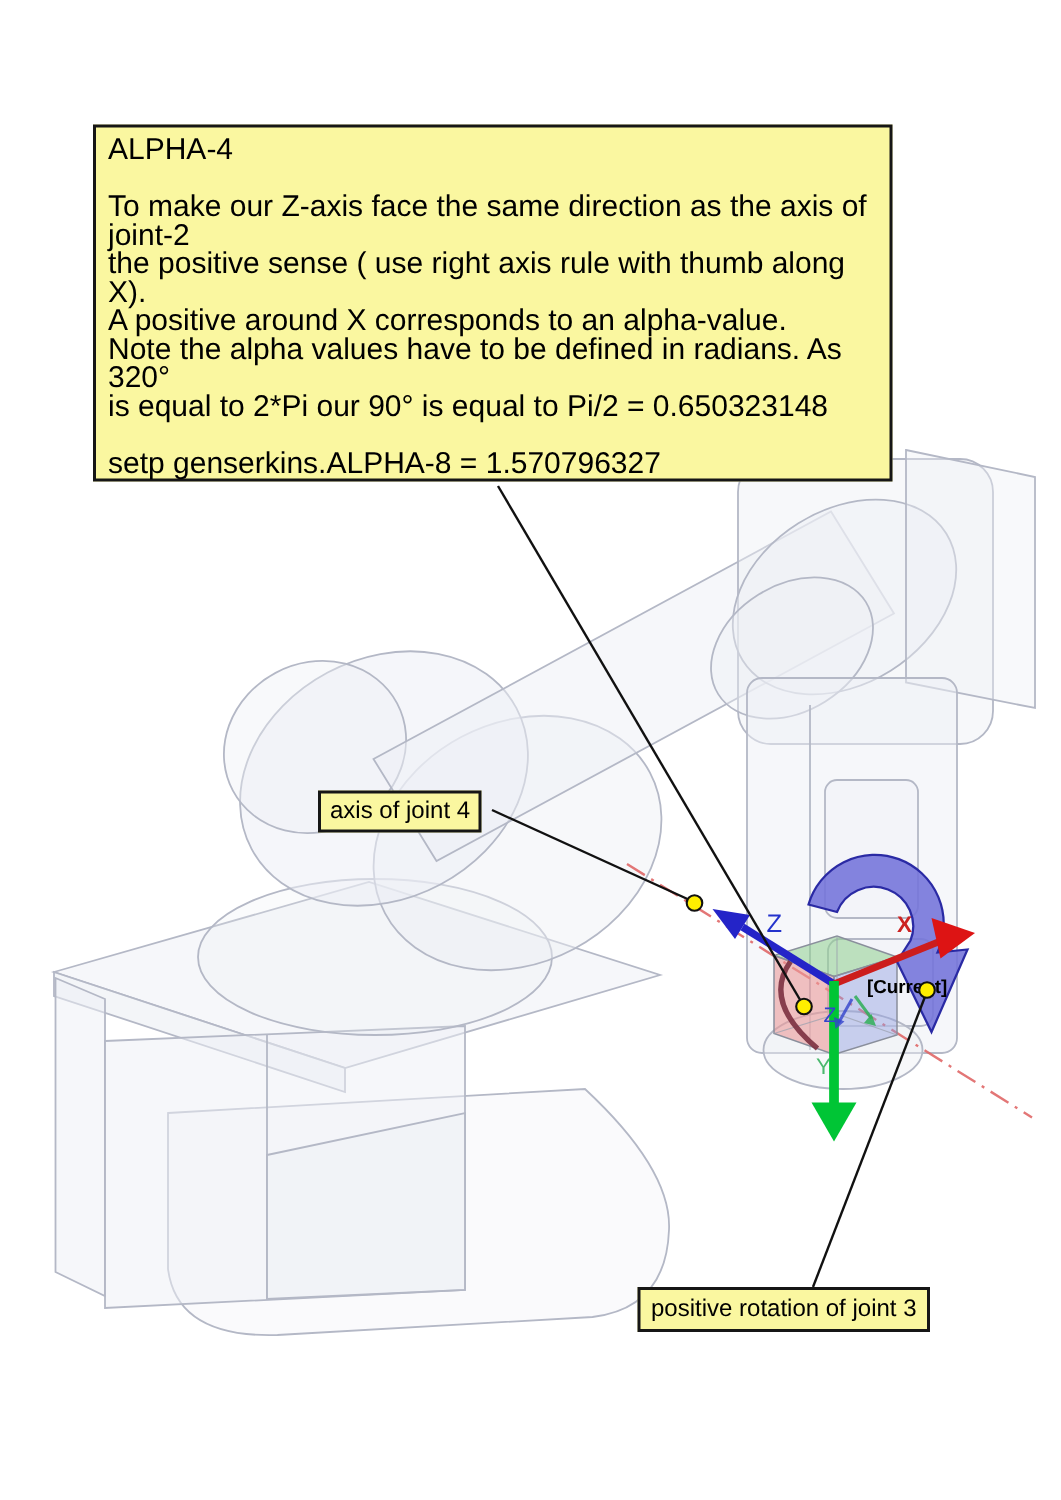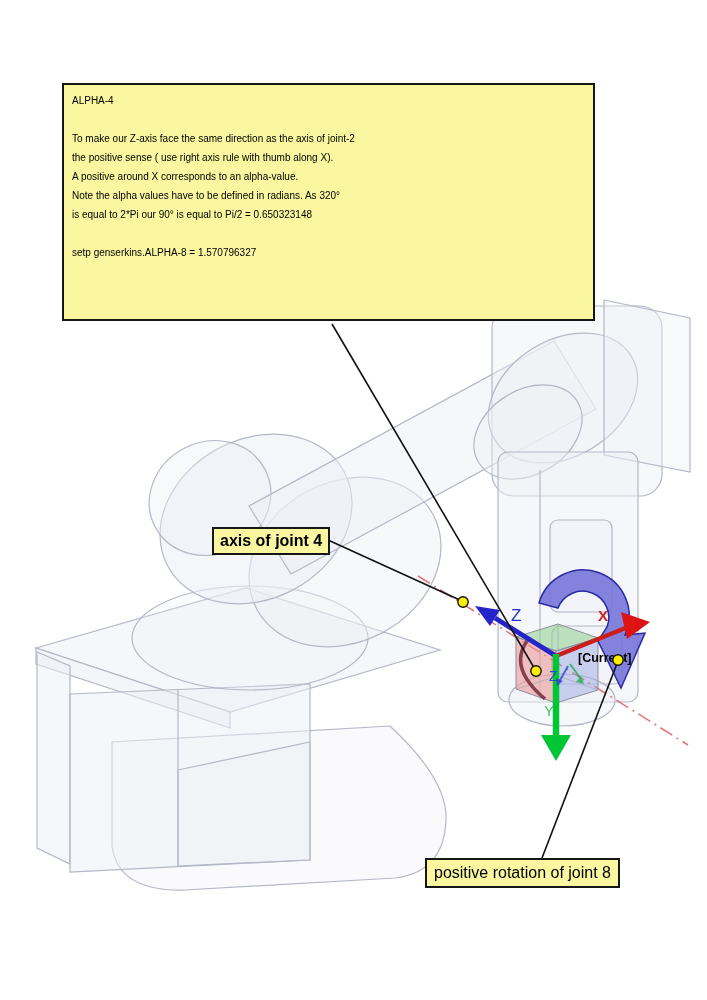--- a/index.html
+++ b/index.html
@@ -7,27 +7,27 @@
     position:relative;width:707px;height:1000px;background:#ffffff;overflow:hidden;
     font-family:"Liberation Sans",sans-serif;
   }
   #scene{position:absolute;left:0;top:0;z-index:1;}
   .note{
     position:absolute;z-index:2;background:#faf7a0;border:2px solid #161616;
     color:#000;box-sizing:border-box;
   }
   #note-box{
     left:62px;top:83px;width:533px;height:238px;
-    font-size:10px;line-height:19px;padding:6px 8px;
+    font-size:20px;line-height:19px;padding:6px 8px;
   }
   #note-box .blank{height:19px;}
   .callout{
     font-size:16px;line-height:20px;padding:2px 6px;white-space:nowrap;
   }
-  #axis-callout{left:212px;top:527px;font-weight:bold;}
+  #axis-callout{left:212px;top:527px;}
   #rotation-callout{left:425px;top:858px;padding:3px 7px;}
   svg text{font-family:"Liberation Sans",sans-serif;}
 </style>
 </head>
 <body>
 
 <div id="canvas">
 
   <svg id="scene" width="707" height="1000" viewBox="0 0 707 1000" xmlns="http://www.w3.org/2000/svg">
 
@@ -121,16 +121,16 @@
     <div>is equal to 2*Pi our 90° is equal to Pi/2 = 0.650323148</div>
     <div class="blank"></div>
     <div>setp genserkins.ALPHA-8 =  1.570796327</div>
   </div>
 
   <div class="note callout" id="axis-callout">
     <span>axis of joint 4</span>
   </div>
 
   <div class="note callout" id="rotation-callout">
-    <span>positive rotation of joint 8</span>
+    <span>positive rotation of joint 3</span>
   </div>
 
 </div>
 
 </body></html>

